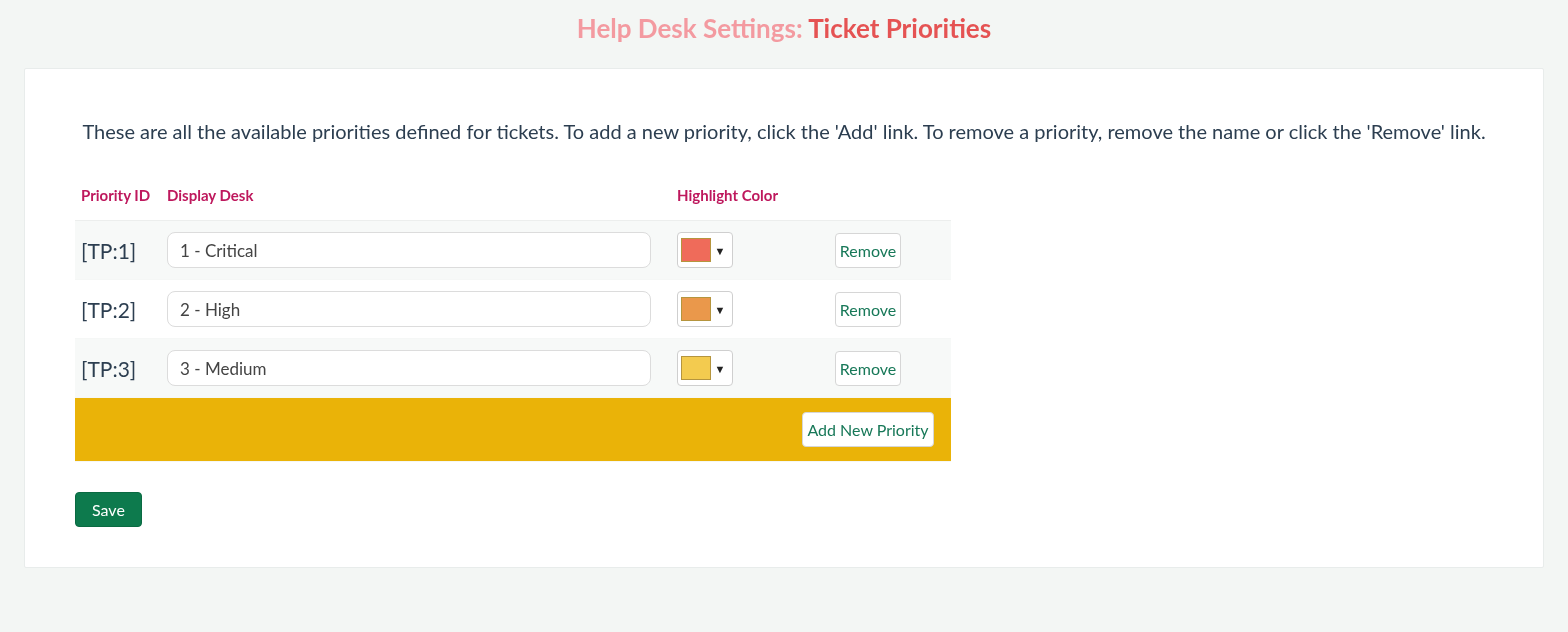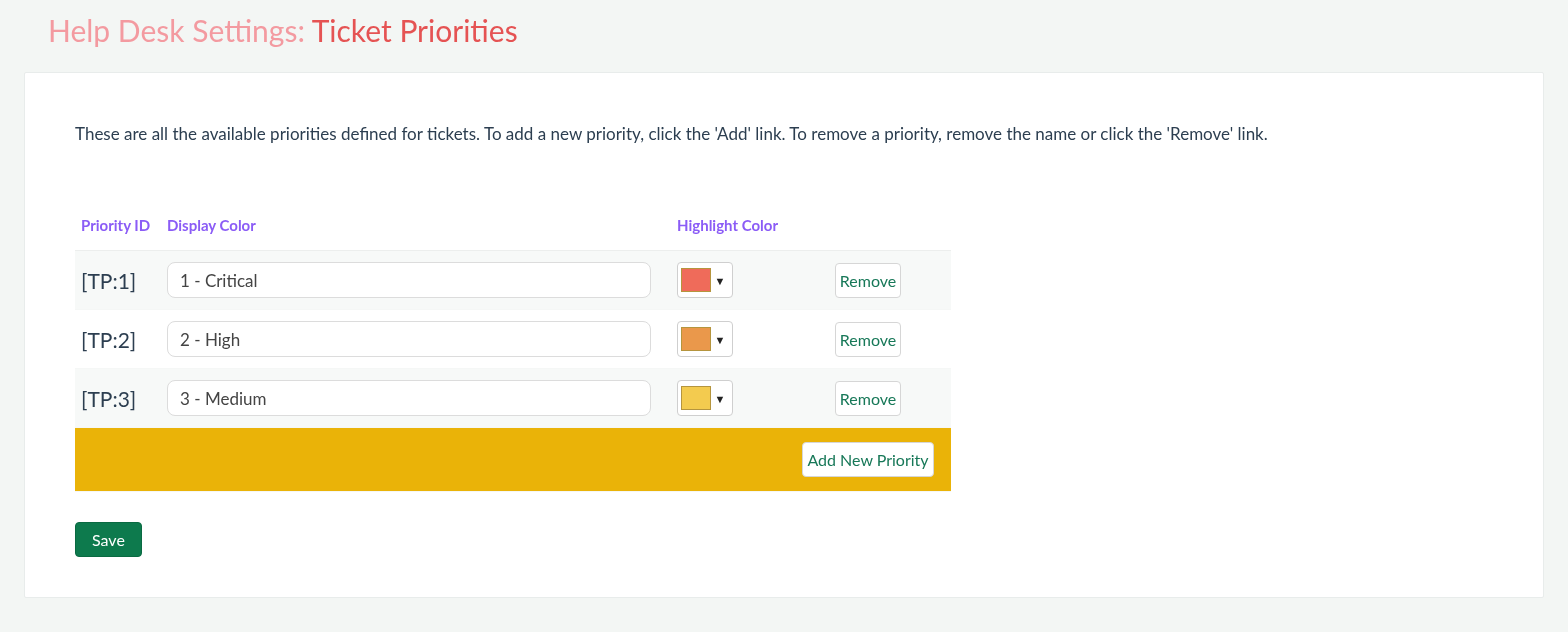--- a/index.html
+++ b/index.html
@@ -13,51 +13,53 @@
       color: #2c3e50;
       font-size: 16px;
       padding: 0;
     }
     .page-wrap {
       width: 1568px;
       min-height: 632px;
       padding: 0 24px;
     }
     .page-title {
-      font-size: 30px;
-      font-weight: 400;
+      font-size: 26px;
+      font-weight: 700;
       padding: 12px 24px 24px 24px;
+      text-align: center;
     }
     .title-prefix {
       color: #f39aa0;
     }
     .title-main {
       color: #e55353;
     }
     .panel {
       background: #fff;
       border: 1px solid #e8eceb;
       border-radius: 2px;
       padding: 50px 50px 40px 50px;
       margin: 0 0 20px 0;
     }
     .description {
       color: #2c3e50;
-      font-size: 17px;
-      margin-bottom: 64px;
+      font-size: 20px;
+      margin-bottom: 35px;
+      text-align: center;
     }
     .priorities-table {
       width: 876px;
       border-collapse: collapse;
     }
     .priorities-table thead th {
       text-align: left;
       font-size: 15px;
       font-weight: 700;
-      color: #8b5cf6;
+      color: #be185d;
       padding: 8px 6px 16px 6px;
       border-bottom: 1px solid #eceeed;
     }
     .priorities-table tbody tr {
       border-bottom: 1px solid #f5f7f6;
     }
     .priorities-table tbody tr.stripe {
       background: #f7f9f8;
     }
     .priorities-table td {
@@ -140,21 +142,21 @@
     <span class="title-main">Ticket Priorities</span>
   </h1>
 
   <div class="panel">
     <p class="description">These are all the available priorities defined for tickets. To add a new priority, click the 'Add' link. To remove a priority, remove the name or click the 'Remove' link.</p>
 
     <table class="priorities-table">
       <thead>
         <tr>
           <th class="col-id">Priority ID</th>
-          <th class="col-name">Display Color</th>
+          <th class="col-name">Display Desk</th>
           <th class="col-color">Highlight Color</th>
           <th class="col-actions"></th>
         </tr>
       </thead>
       <tbody>
         <tr class="stripe">
           <td class="col-id"><span class="priority-id">[TP:1]</span></td>
           <td class="col-name"><input class="name-input" type="text" value="1 - Critical" style=""></td>
           <td class="col-color">
             <span class="color-picker">

